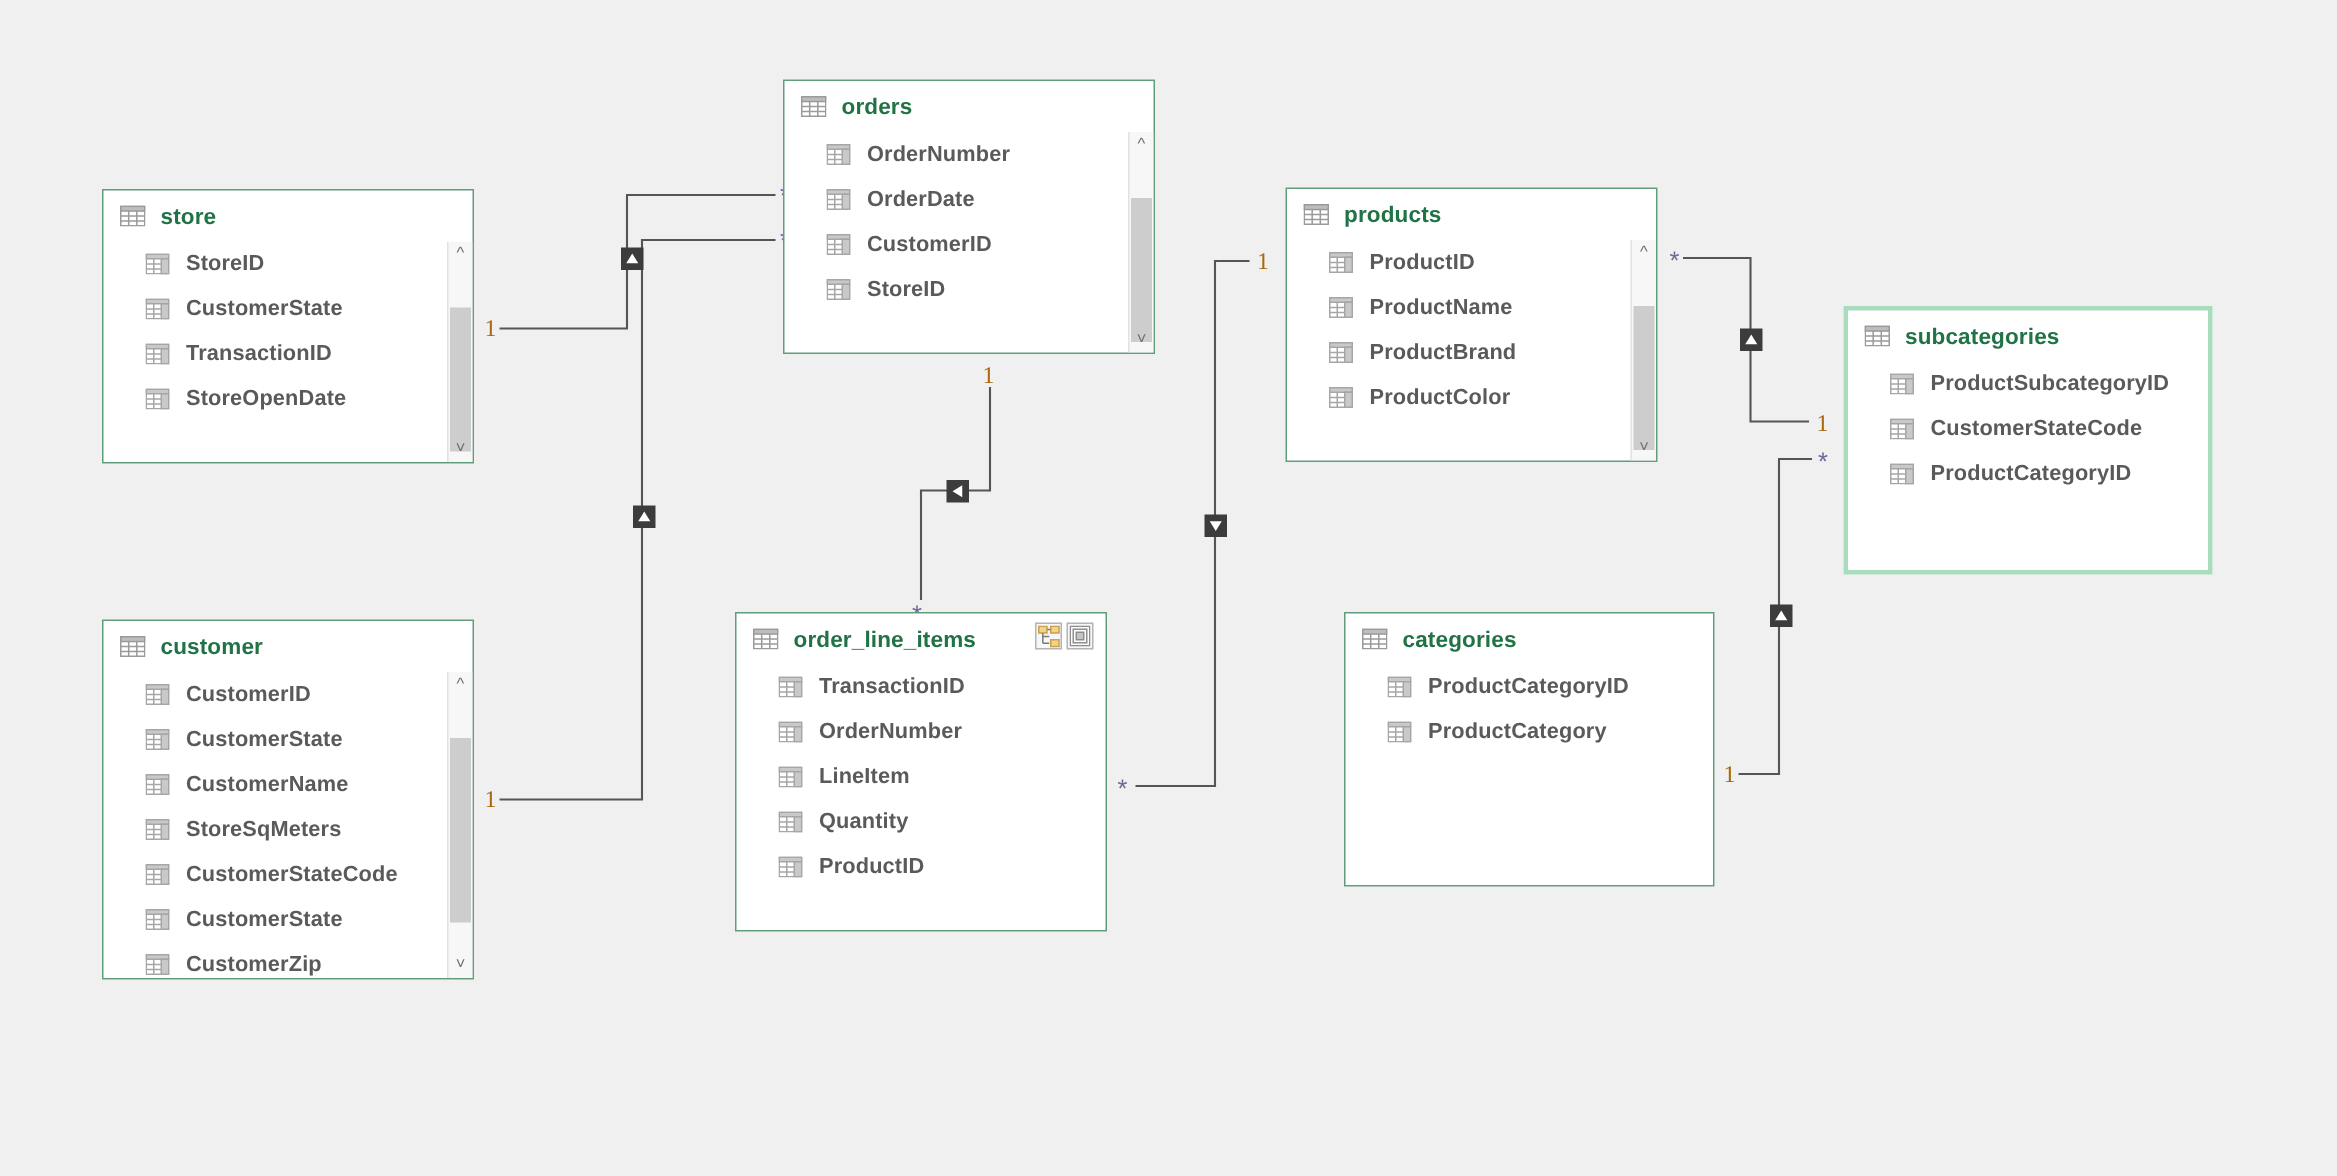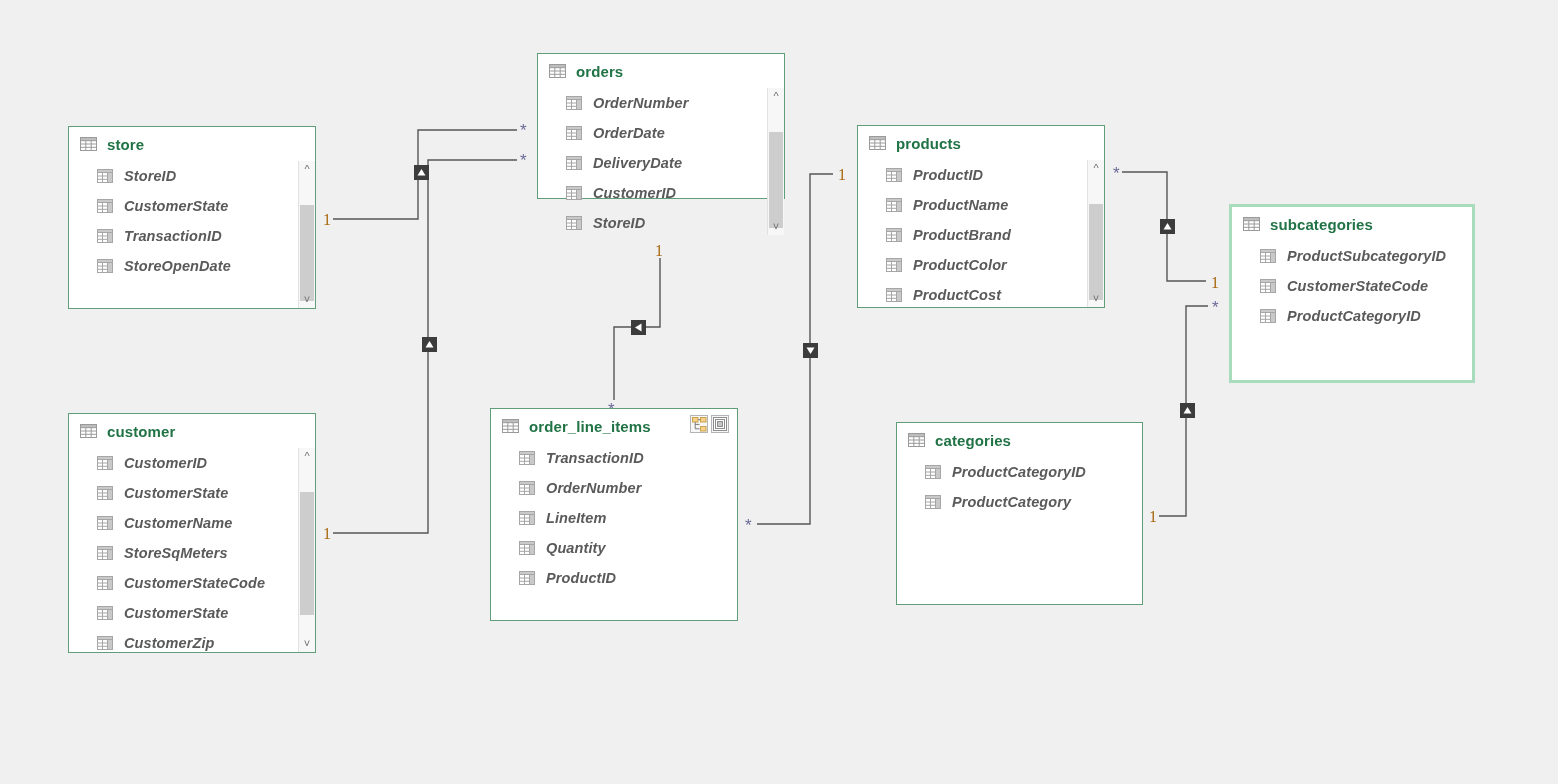--- a/index.html
+++ b/index.html
@@ -38,21 +38,21 @@
     font-weight:bold;
     color:#217346;
     margin-left:10px;
     letter-spacing:.1px;
     white-space:nowrap;
   }
   .head-icons{position:absolute;right:8px;top:6px;display:flex;gap:3px;}
   .head-ic{width:18px;height:18px;border:1px solid #b4b4b4;background:#f7f7f7;box-sizing:border-box;
            display:flex;align-items:center;justify-content:center;}
 
-  .fields{position:relative;font-style:italic;}
+  .fields{position:relative;}
   .field{
     display:flex;align-items:center;
     height:30px;
     padding-left:28px;
     box-sizing:border-box;
     white-space:nowrap;
   }
   .field-name{
     font-size:14.5px;
     font-weight:bold;
@@ -172,21 +172,21 @@
               <span class="field-name">StoreOpenDate</span>
             </div>
           </div>
           <div class="sbar">
             <div class="sb-arrow">^</div>
        <div class="sb-thumb" style="top:44px;height:96px;"></div>
        <div class="sb-arrow" style="position:absolute;left:0;right:0;bottom:0;">˅</div>
           </div>
         </div>
       </div>
-      <div class="card" style="left: 537px; top: 53px; width: 248px; height: 146px;">
+      <div class="card" style="left: 522px; top: 53px; width: 248px; height: 183px;">
         <div class="card-head">
           <svg class="tbl-ic" viewBox="0 0 17 14">
     <rect x="0.5" y="0.5" width="16" height="13" fill="#ffffff" stroke="#9a9a9a"></rect>
     <rect x="0.5" y="0.5" width="16" height="3.2" fill="#bdbdbd" stroke="#9a9a9a"></rect>
     <line x1="5.8" y1="3.7" x2="5.8" y2="13.5" stroke="#9a9a9a" stroke-width="1"></line>
     <line x1="11.2" y1="3.7" x2="11.2" y2="13.5" stroke="#9a9a9a" stroke-width="1"></line>
     <line x1="0.5" y1="7" x2="16.5" y2="7" stroke="#9a9a9a" stroke-width="1"></line>
     <line x1="0.5" y1="10.3" x2="16.5" y2="10.3" stroke="#9a9a9a" stroke-width="1"></line>
   </svg>
           <span class="card-title">orders</span>
@@ -207,31 +207,20 @@
             <div class="field">
               <svg class="col-ic" viewBox="0 0 16 14">
     <rect x="0.5" y="0.5" width="15" height="13" fill="#ffffff" stroke="#a6a6a6"></rect>
     <rect x="0.5" y="0.5" width="15" height="3" fill="#c9c9c9" stroke="#a6a6a6"></rect>
     <rect x="10.5" y="3.5" width="5" height="10" fill="#c9c9c9" stroke="#a6a6a6"></rect>
     <line x1="5.5" y1="3.5" x2="5.5" y2="13.5" stroke="#a6a6a6"></line>
     <line x1="0.5" y1="7" x2="10.5" y2="7" stroke="#a6a6a6"></line>
     <line x1="0.5" y1="10.3" x2="10.5" y2="10.3" stroke="#a6a6a6"></line>
   </svg>
               <span class="field-name">OrderDate</span>
-            </div>
-            <div class="field">
-              <svg class="col-ic" viewBox="0 0 16 14">
-    <rect x="0.5" y="0.5" width="15" height="13" fill="#ffffff" stroke="#a6a6a6"></rect>
-    <rect x="0.5" y="0.5" width="15" height="3" fill="#c9c9c9" stroke="#a6a6a6"></rect>
-    <rect x="10.5" y="3.5" width="5" height="10" fill="#c9c9c9" stroke="#a6a6a6"></rect>
-    <line x1="5.5" y1="3.5" x2="5.5" y2="13.5" stroke="#a6a6a6"></line>
-    <line x1="0.5" y1="7" x2="10.5" y2="7" stroke="#a6a6a6"></line>
-    <line x1="0.5" y1="10.3" x2="10.5" y2="10.3" stroke="#a6a6a6"></line>
-  </svg>
-              <span class="field-name">DeliveryDate</span>
             </div>
             <div class="field">
               <svg class="col-ic" viewBox="0 0 16 14">
     <rect x="0.5" y="0.5" width="15" height="13" fill="#ffffff" stroke="#a6a6a6"></rect>
     <rect x="0.5" y="0.5" width="15" height="3" fill="#c9c9c9" stroke="#a6a6a6"></rect>
     <rect x="10.5" y="3.5" width="5" height="10" fill="#c9c9c9" stroke="#a6a6a6"></rect>
     <line x1="5.5" y1="3.5" x2="5.5" y2="13.5" stroke="#a6a6a6"></line>
     <line x1="0.5" y1="7" x2="10.5" y2="7" stroke="#a6a6a6"></line>
     <line x1="0.5" y1="10.3" x2="10.5" y2="10.3" stroke="#a6a6a6"></line>
   </svg>
@@ -306,31 +295,20 @@
             <div class="field">
               <svg class="col-ic" viewBox="0 0 16 14">
     <rect x="0.5" y="0.5" width="15" height="13" fill="#ffffff" stroke="#a6a6a6"></rect>
     <rect x="0.5" y="0.5" width="15" height="3" fill="#c9c9c9" stroke="#a6a6a6"></rect>
     <rect x="10.5" y="3.5" width="5" height="10" fill="#c9c9c9" stroke="#a6a6a6"></rect>
     <line x1="5.5" y1="3.5" x2="5.5" y2="13.5" stroke="#a6a6a6"></line>
     <line x1="0.5" y1="7" x2="10.5" y2="7" stroke="#a6a6a6"></line>
     <line x1="0.5" y1="10.3" x2="10.5" y2="10.3" stroke="#a6a6a6"></line>
   </svg>
               <span class="field-name">ProductColor</span>
-            </div>
-            <div class="field">
-              <svg class="col-ic" viewBox="0 0 16 14">
-    <rect x="0.5" y="0.5" width="15" height="13" fill="#ffffff" stroke="#a6a6a6"></rect>
-    <rect x="0.5" y="0.5" width="15" height="3" fill="#c9c9c9" stroke="#a6a6a6"></rect>
-    <rect x="10.5" y="3.5" width="5" height="10" fill="#c9c9c9" stroke="#a6a6a6"></rect>
-    <line x1="5.5" y1="3.5" x2="5.5" y2="13.5" stroke="#a6a6a6"></line>
-    <line x1="0.5" y1="7" x2="10.5" y2="7" stroke="#a6a6a6"></line>
-    <line x1="0.5" y1="10.3" x2="10.5" y2="10.3" stroke="#a6a6a6"></line>
-  </svg>
-              <span class="field-name">ProductCost</span>
             </div>
           </div>
           <div class="sbar">
             <div class="sb-arrow">^</div>
        <div class="sb-thumb" style="top:44px;height:96px;"></div>
        <div class="sb-arrow" style="position:absolute;left:0;right:0;bottom:0;">˅</div>
           </div>
         </div>
       </div>
       <div class="card highlight" style="left: 1229px; top: 204px; width: 246px; height: 179px; text-align: right;">
@@ -567,21 +545,21 @@
     <rect x="10.5" y="3.5" width="5" height="10" fill="#c9c9c9" stroke="#a6a6a6"></rect>
     <line x1="5.5" y1="3.5" x2="5.5" y2="13.5" stroke="#a6a6a6"></line>
     <line x1="0.5" y1="7" x2="10.5" y2="7" stroke="#a6a6a6"></line>
     <line x1="0.5" y1="10.3" x2="10.5" y2="10.3" stroke="#a6a6a6"></line>
   </svg>
               <span class="field-name">ProductID</span>
             </div>
           </div>
         </div>
       </div>
-      <div class="card" style="left: 896px; top: 422px; width: 247px; height: 183px;">
+      <div class="card" style="left: 896px; top: 408px; width: 247px; height: 183px;">
         <div class="card-head">
           <svg class="tbl-ic" viewBox="0 0 17 14">
     <rect x="0.5" y="0.5" width="16" height="13" fill="#ffffff" stroke="#9a9a9a"></rect>
     <rect x="0.5" y="0.5" width="16" height="3.2" fill="#bdbdbd" stroke="#9a9a9a"></rect>
     <line x1="5.8" y1="3.7" x2="5.8" y2="13.5" stroke="#9a9a9a" stroke-width="1"></line>
     <line x1="11.2" y1="3.7" x2="11.2" y2="13.5" stroke="#9a9a9a" stroke-width="1"></line>
     <line x1="0.5" y1="7" x2="16.5" y2="7" stroke="#9a9a9a" stroke-width="1"></line>
     <line x1="0.5" y1="10.3" x2="16.5" y2="10.3" stroke="#9a9a9a" stroke-width="1"></line>
   </svg>
           <span class="card-title">categories</span>

